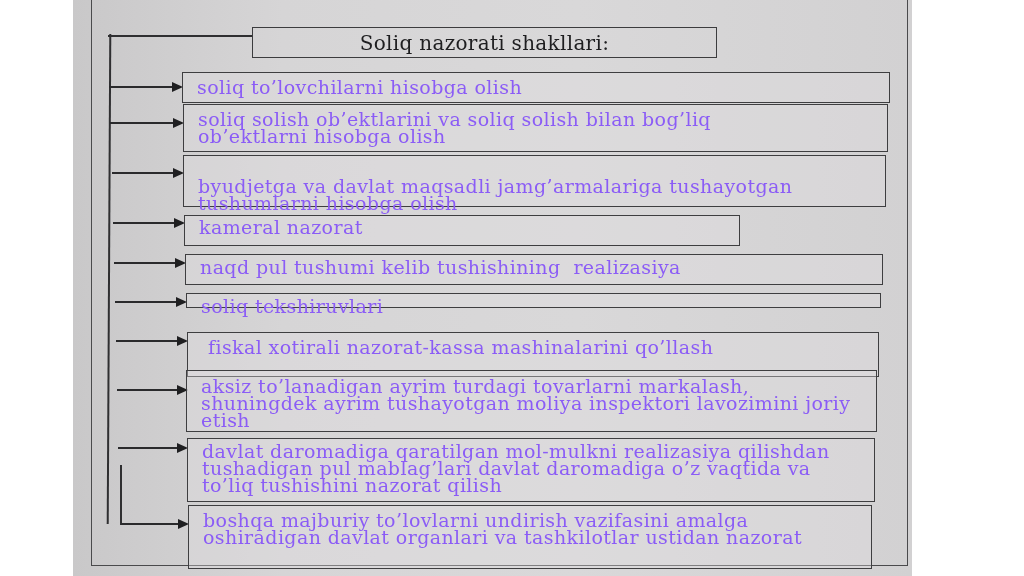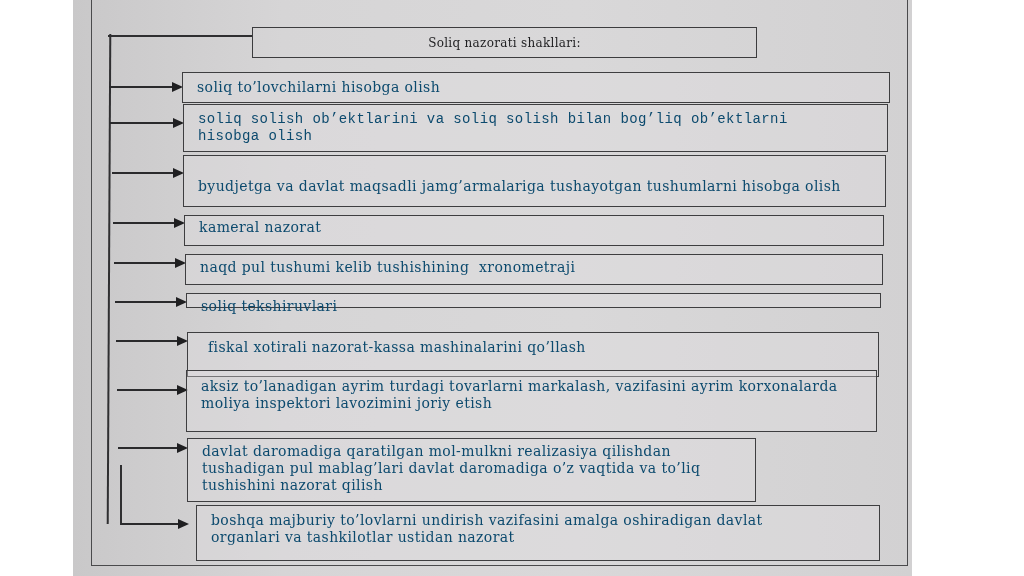--- a/index.html
+++ b/index.html
@@ -9,29 +9,29 @@
   }
   .page {
     position: absolute; left: 73px; top: 0; width: 839px; height: 576px;
     background: linear-gradient(90deg, #c9c8c9 0%, #d6d5d6 25%, #d9d8d9 60%, #d2d1d2 100%);
   }
   .outer-frame {
     position: absolute; left: 91px; top: -4px; width: 817px; height: 570px;
     border: 1.5px solid #4a4a4c; box-sizing: border-box;
   }
   .title-box {
-    position: absolute; left: 252px; top: 27px; width: 505px; height: 31px;
+    position: absolute; left: 252px; top: 27px; width: 465px; height: 31px;
     border: 1.5px solid #3c3c3e; box-sizing: border-box;
     display: flex; align-items: center; justify-content: center;
-    font-size: 12px; color: #1e1e20; letter-spacing: 0.3px;
+    font-size: 20px; color: #1e1e20; letter-spacing: 0.3px;
   }
   .line { position: absolute; background: #2f2f31; }
   .item-box {
     position: absolute; border: 1.5px solid #3e3e40; box-sizing: border-box;
-    padding: 2px 0 0 14px; font-size: 14px; line-height: 17px; color: #0c4a6e;
+    padding: 2px 0 0 14px; font-size: 19px; line-height: 17px; color: #8b5cf6;
     letter-spacing: 0.4px; background: rgba(225,224,225,0.35);
   }
   .arrow {
     position: absolute; height: 2px; background: #2a2a2c;
   }
   .arrow::after {
     content: ""; position: absolute; right: -2px; top: -4px;
     border-left: 11px solid #1f1f21; border-top: 5px solid transparent; border-bottom: 5px solid transparent;
   }
 </style>
@@ -56,39 +56,39 @@
 <div class="arrow" style="left:114px; top:262px; width:70px;"></div>
 <div class="arrow" style="left:115px; top:301px; width:70px;"></div>
 <div class="arrow" style="left:116px; top:340px; width:70px;"></div>
 <div class="arrow" style="left:117px; top:389px; width:69px;"></div>
 <div class="arrow" style="left:118px; top:447px; width:68px;"></div>
 <div class="arrow" style="left:121px; top:523px; width:66px;"></div>
 
 <div class="item-box" style="left:182px; top:72px; width:708px; height:31px; padding-top:6px;">
   <span>soliq to’lovchilarni hisobga olish</span>
 </div>
-<div class="item-box" style="left:183px; top:104px; width:705px; height:48px; padding-top:6px; padding-right:76px;font-family:Liberation Mono, monospace;">
+<div class="item-box" style="left:183px; top:104px; width:705px; height:48px; padding-top:6px; padding-right:76px;">
   <span>soliq solish ob’ektlarini va soliq solish bilan bog’liq ob’ektlarni hisobga olish</span>
 </div>
 <div class="item-box" style="left:183px; top:155px; width:703px; height:52px; padding-top:22px; padding-right:30px;">
   <span>byudjetga va davlat maqsadli jamg’armalariga tushayotgan tushumlarni hisobga olish</span>
 </div>
-<div class="item-box" style="left:184px; top:215px; width:700px; height:31px; padding-top:3px;">
+<div class="item-box" style="left:184px; top:215px; width:556px; height:31px; padding-top:3px;">
   <span>kameral nazorat</span>
 </div>
 <div class="item-box" style="left:185px; top:254px; width:698px; height:31px; padding-top:4px;">
-  <span style="white-space:pre;">naqd pul tushumi kelib tushishining  xronometraji</span>
+  <span style="white-space:pre;">naqd pul tushumi kelib tushishining  realizasiya</span>
 </div>
 <div class="item-box" style="left:186px; top:293px; width:695px; height:15px; padding-top:4px;">
   <span>soliq tekshiruvlari</span>
 </div>
 <div class="item-box" style="left:187px; top:332px; width:692px; height:45px; padding-top:6px; padding-left:20px;">
   <span>fiskal xotirali nazorat-kassa mashinalarini qo’llash</span>
 </div>
 <div class="item-box" style="left:186px; top:370px; width:691px; height:62px; padding-top:7px; padding-right:20px;">
-  <span>aksiz to’lanadigan ayrim turdagi tovarlarni markalash, vazifasini ayrim korxonalarda moliya inspektori lavozimini joriy etish</span>
+  <span>aksiz to’lanadigan ayrim turdagi tovarlarni markalash, shuningdek ayrim tushayotgan moliya inspektori lavozimini joriy etish</span>
 </div>
-<div class="item-box" style="left:187px; top:438px; width:569px; height:64px; padding-top:4px; padding-right:35px;">
+<div class="item-box" style="left:187px; top:438px; width:688px; height:64px; padding-top:4px; padding-right:35px;">
   <span>davlat daromadiga qaratilgan mol-mulkni realizasiya qilishdan tushadigan pul mablag’lari davlat daromadiga o’z vaqtida va to’liq tushishini nazorat qilish</span>
 </div>
-<div class="item-box" style="left:196px; top:505px; width:684px; height:56px; padding-top:6px; padding-right:48px;">
+<div class="item-box" style="left:188px; top:505px; width:684px; height:64px; padding-top:6px; padding-right:48px;">
   <span>boshqa majburiy to’lovlarni undirish vazifasini amalga oshiradigan davlat organlari va tashkilotlar ustidan nazorat</span>
 </div>
 
 </body></html>

